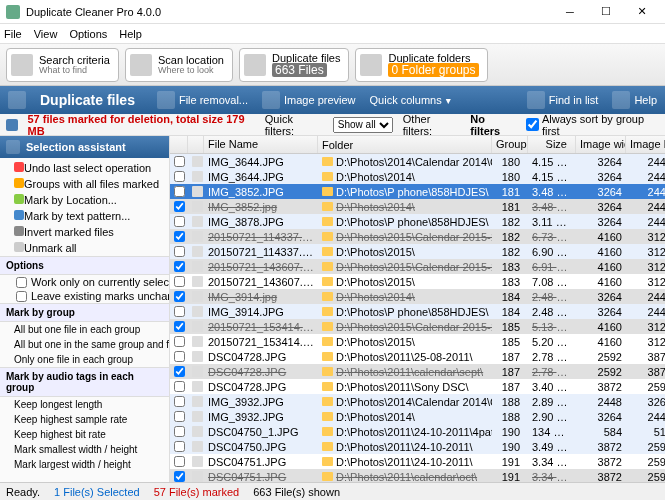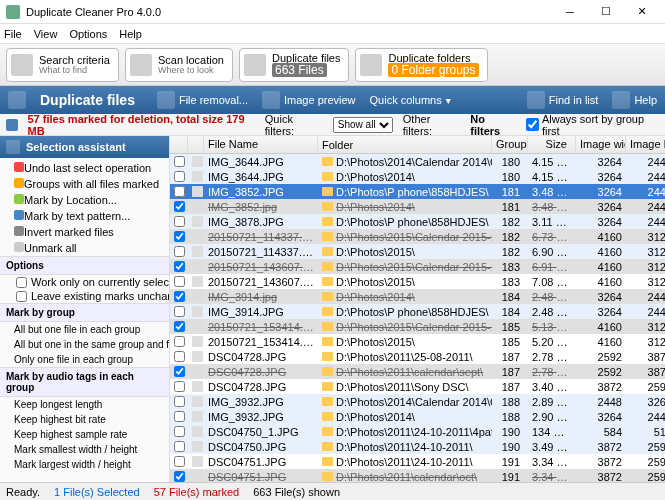--- a/index.html
+++ b/index.html
@@ -192,22 +192,22 @@
         <div class="sbchk">
           <input type="checkbox" style="">
           <span>Leave existing marks unchanged</span>
         </div>
         <div class="sbhead2">Mark by group</div>
         <div class="sbitem">All but one file in each group</div>
         <div class="sbitem">All but one in the same group and fold</div>
         <div class="sbitem">Only one file in each group</div>
         <div class="sbhead2">Mark by audio tags in each group</div>
         <div class="sbitem">Keep longest length</div>
+        <div class="sbitem">Keep highest sample rate</div>
         <div class="sbitem">Keep highest bit rate</div>
-        <div class="sbitem">Keep highest sample rate</div>
         <div class="sbitem">Mark smallest width / height</div>
         <div class="sbitem">Mark largest width / height</div>
       </div>
   </div>
 
   <div class="grid">
     <div class="gridhead">
       <div class="col-chk"></div>
       <div class="col-ico"></div>
       <div class="col-name">File Name</div>

